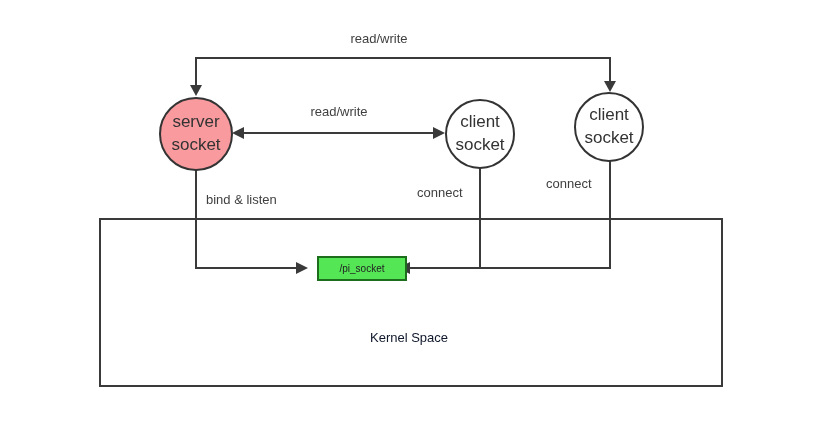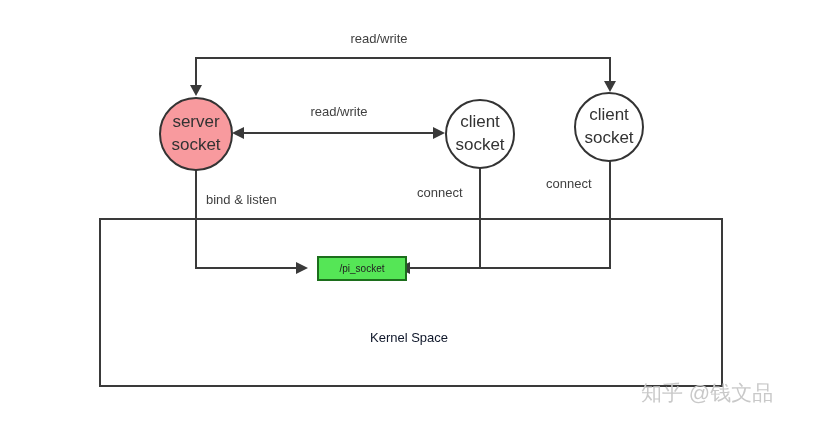--- a/index.html
+++ b/index.html
@@ -100,15 +100,14 @@
   <div class="lbl" style="left:546px; top:176px;">connect</div>
 
   <div class="node-circle server-fill" style="left:159px; top:97px;">server
 socket</div>
   <div class="node-circle" style="left:445px; top:99px;">client
 socket</div>
   <div class="node-circle" style="left:574px; top:92px;">client
 socket</div>
   <div class="pi-box">/pi_socket</div>
 
-  <div class="watermark">知乎 @钱文品</div>
 
 </div>
 
 </body></html>

